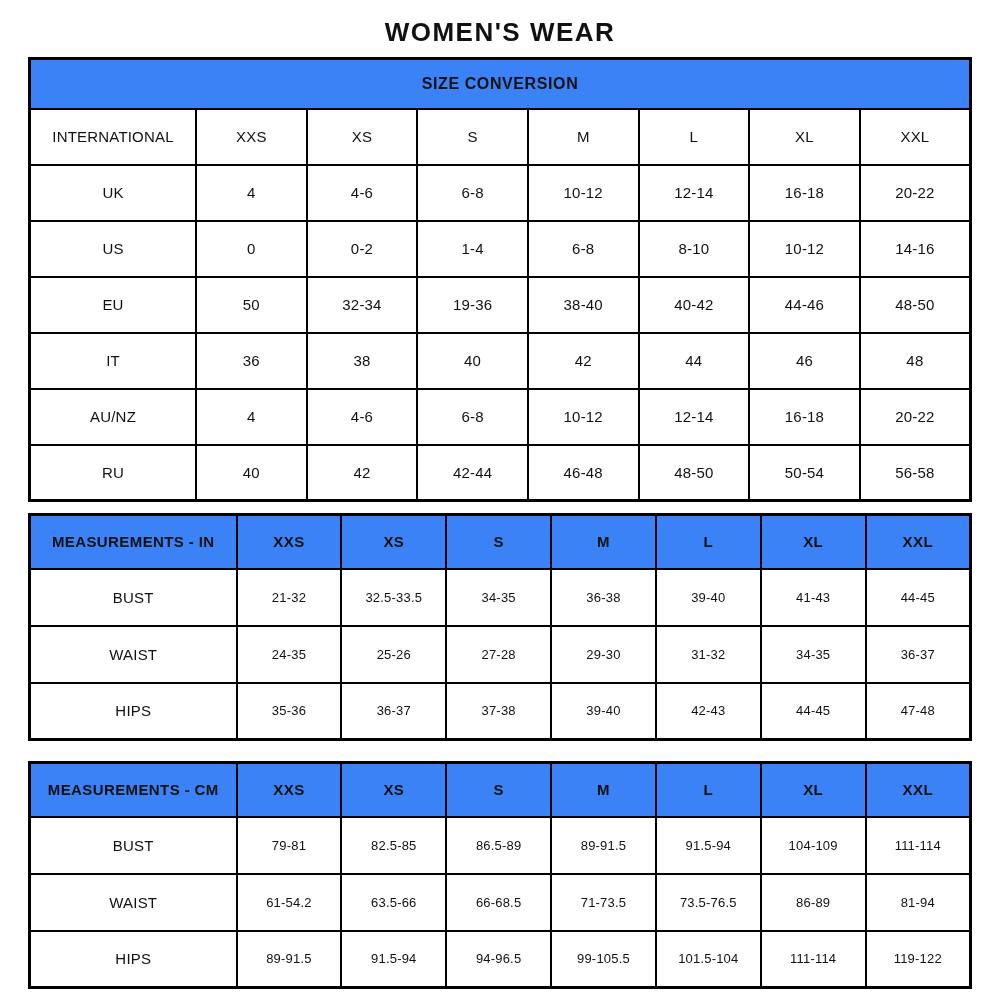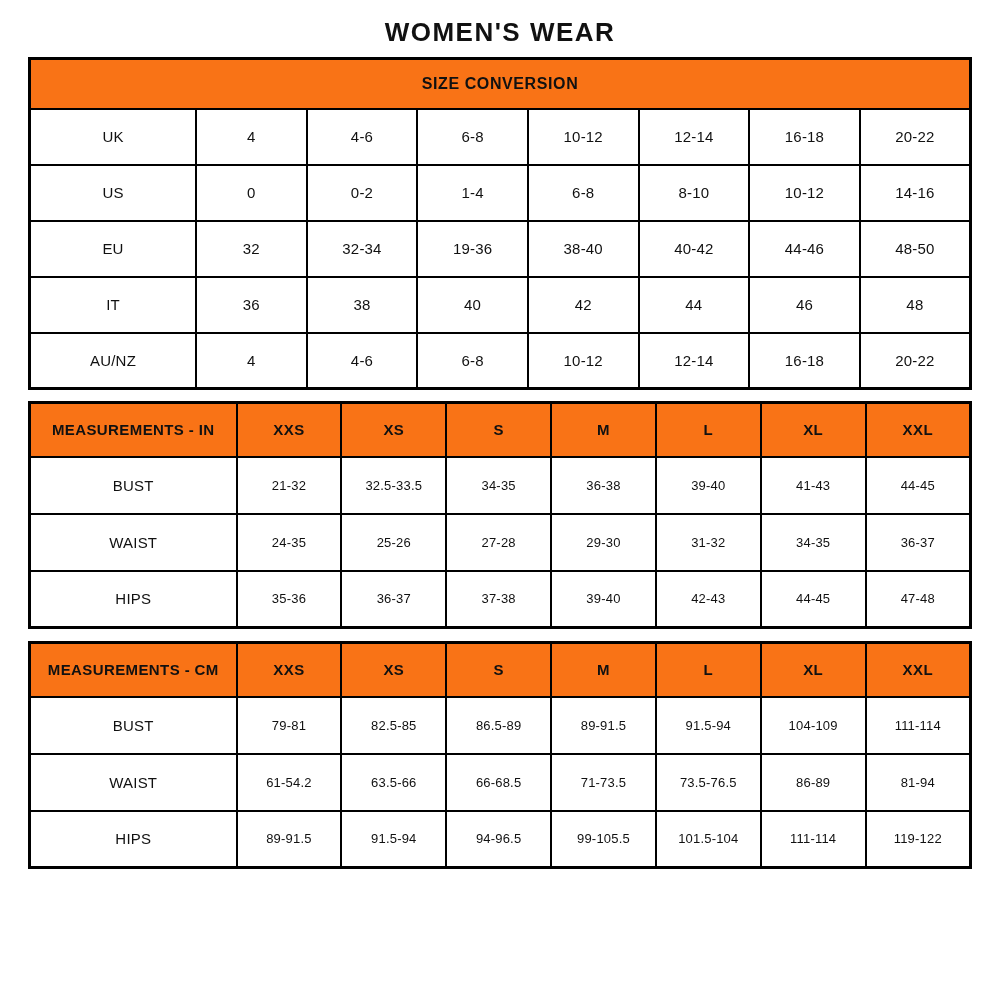--- a/index.html
+++ b/index.html
@@ -26,31 +26,31 @@
     border: 3px solid #000000;
   }
   td {
     border: 2px solid #000000;
     text-align: center;
     vertical-align: middle;
     letter-spacing: 0.2px;
     overflow: hidden;
     white-space: nowrap;
   }
-  .row-gray td { background: #f97316; font-weight: bold; }
+  .row-gray td { background: #3b82f6; font-weight: bold; }
   
   .t1 td { height: 56px; font-size: 15px; }
   .t1 .title-row td { height: 50px; font-size: 16px; letter-spacing: 0.6px; }
   .t1 { margin-bottom: 11px; }
   
   .t23 td { height: 57px; }
   .t23 .row-gray td { height: 54px; font-size: 15px; letter-spacing: 0.4px; }
   .t23 .lbl { font-size: 15px; }
   .t23 .val { font-size: 13px; }
-  .t2 { margin-bottom: 12px; }
+  .t2 { margin-bottom: 20px; }
 </style>
 </head>
 <body>
 
 <div class="page">
   <div class="page-title">WOMEN'S WEAR</div>
 
   <table class="t1" id="size-conversion-table">
       <colgroup>
         <col style="width: 17.7%;">
@@ -58,20 +58,30 @@
         <col>
         <col>
         <col>
         <col>
         <col>
         <col>
       </colgroup>
       <tbody>
         <tr class="row-gray title-row">
           <td colspan="8">SIZE CONVERSION</td>
+        </tr>
+        <tr>
+          <td>INTERNATIONAL</td>
+          <td>XXS</td>
+          <td>XS</td>
+          <td>S</td>
+          <td>M</td>
+          <td>L</td>
+          <td>XL</td>
+          <td>XXL</td>
         </tr>
         <tr>
           <td>UK</td>
           <td>4</td>
           <td>4-6</td>
           <td>6-8</td>
           <td>10-12</td>
           <td>12-14</td>
           <td>16-18</td>
           <td>20-22</td>
@@ -81,21 +91,21 @@
           <td>0</td>
           <td>0-2</td>
           <td>1-4</td>
           <td>6-8</td>
           <td>8-10</td>
           <td>10-12</td>
           <td>14-16</td>
         </tr>
         <tr>
           <td>EU</td>
-          <td>32</td>
+          <td>50</td>
           <td>32-34</td>
           <td>19-36</td>
           <td>38-40</td>
           <td>40-42</td>
           <td>44-46</td>
           <td>48-50</td>
         </tr>
         <tr>
           <td>IT</td>
           <td>36</td>
@@ -108,20 +118,30 @@
         </tr>
         <tr>
           <td>AU/NZ</td>
           <td>4</td>
           <td>4-6</td>
           <td>6-8</td>
           <td>10-12</td>
           <td>12-14</td>
           <td>16-18</td>
           <td>20-22</td>
+        </tr>
+        <tr>
+          <td>RU</td>
+          <td>40</td>
+          <td>42</td>
+          <td>42-44</td>
+          <td>46-48</td>
+          <td>48-50</td>
+          <td>50-54</td>
+          <td>56-58</td>
         </tr>
       </tbody>
     </table>
 
   <table class="t23 t2" id="measurements-in-table">
       <colgroup>
         <col style="width: 22%;">
         <col>
         <col>
         <col>

